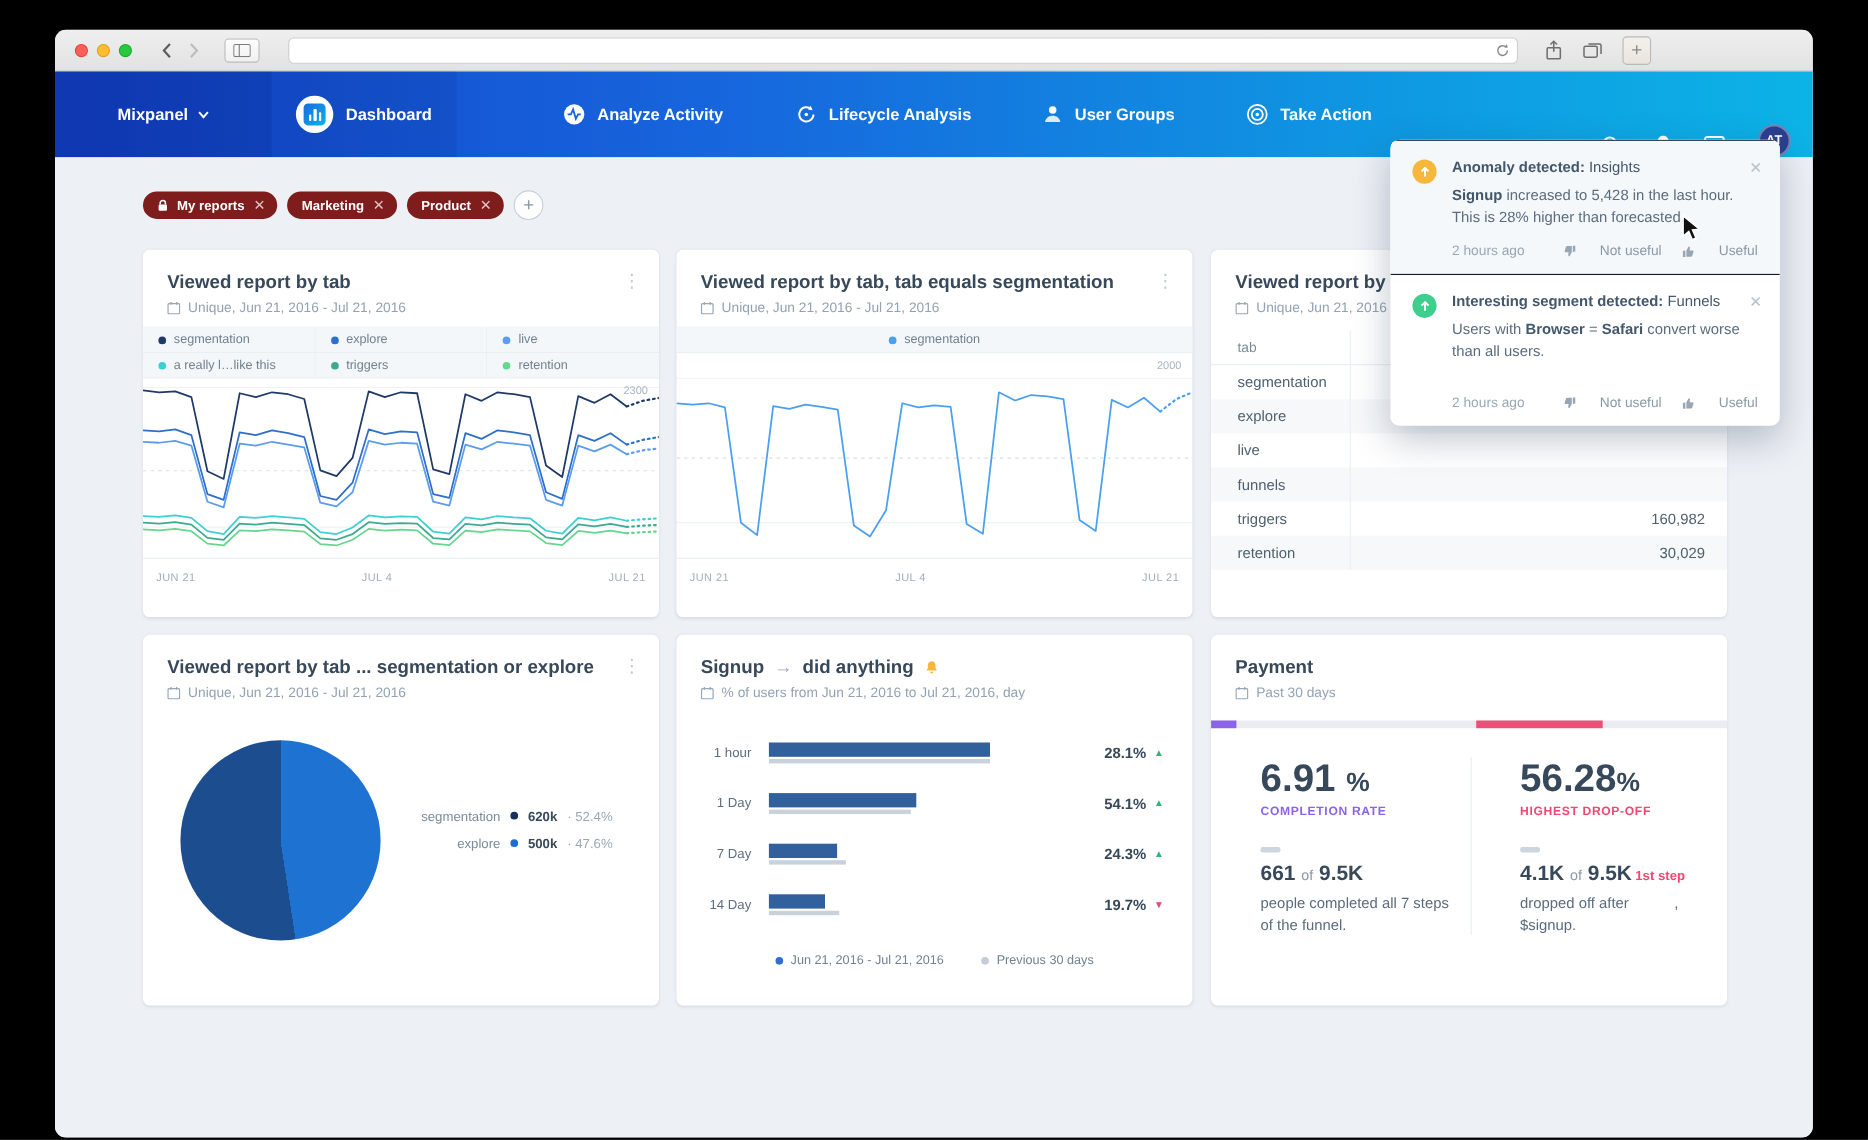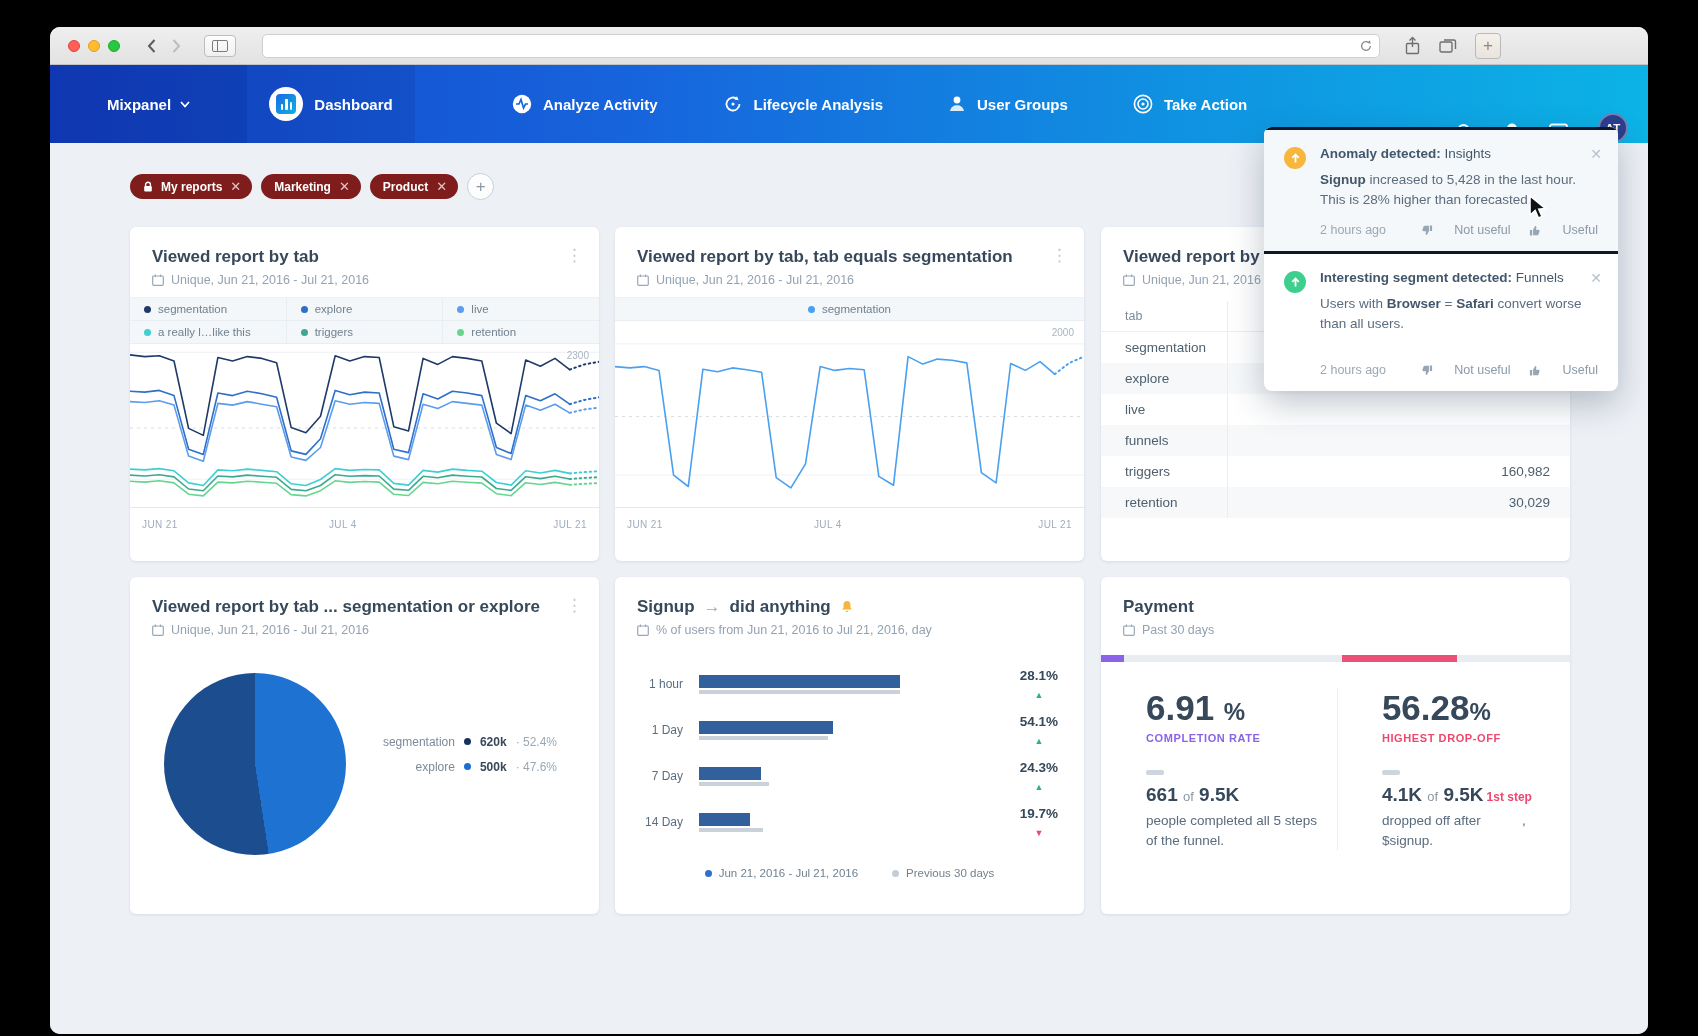--- a/index.html
+++ b/index.html
@@ -84,21 +84,21 @@
   .pl-val { font-weight:700; color:#36485a; }
   .pl-pct { color:#9aa8b6; }
 
   
   .frows { padding:14px 26px 0 26px; }
   .frow { display:flex; align-items:center; height:46px; }
   .flabel { width:58px; text-align:right; font-size:12px; color:#5c6d7e; padding-right:16px; flex:none; }
   .ftrack { width:268px; flex:none; }
   .fbar { height:13px; background:#31609c; }
   .fprev { height:4px; background:#c9d2da; margin-top:2px; }
-  .fpct { margin-left:auto; font-size:13.5px; font-weight:700; color:#36485a; display:flex; align-items:center; gap:7px;flex-direction:column; }
+  .fpct { margin-left:auto; font-size:13.5px; font-weight:700; color:#36485a; display:flex; align-items:center; gap:7px; }
   .arrow { font-size:9px; }
   .f-legend { display:flex; justify-content:center; gap:34px; margin-top:22px; font-size:11.5px; color:#71818f; }
   .f-legend .li { display:flex; align-items:center; gap:7px; }
 
   
   .pbar { position:relative; height:7px; background:#e9edf2; margin-top:8px; }
   .pseg { position:absolute; top:0; height:7px; }
   .pcols { display:flex; padding:26px 0 0 45px; }
   .pcol { width:208px; }
   .pcol.rt { border-left:1px solid #e9eef3; padding-left:44px; width:250px; }
@@ -109,21 +109,21 @@
   .pstat { margin-top:9px; font-size:19px; font-weight:700; color:#36485a; }
   .pstat .of { font-size:13px; font-weight:400; color:#8a97a6; }
   .ptag { font-size:12px; font-weight:700; color:#ef476f; margin-left:3px; }
   .pbody { margin-top:5px; font-size:13.5px; color:#5a6b7d; line-height:1.45; }
 
   
   .notif { position:absolute; left:1214px; top:100px; width:354px; background:#fff; border-radius:8px; box-shadow:0 12px 34px rgba(25,45,75,0.28); z-index:40; overflow:hidden; }
   .notif-head { display:flex; align-items:center; justify-content:space-between; padding:15px 20px 13px; }
   .notif-title { font-size:17px; font-weight:700; color:#33475b; }
   .clear-all { font-size:13.5px; color:#3b8de8; cursor:pointer; }
-  .nitem { position:relative; padding:16px 20px 14px 56px; border-top:3px solid #0f172a; }
+  .nitem { position:relative; padding:16px 20px 14px 56px; border-top:1px solid #0f172a; }
   .nitem.hovered { background:#f5f8fa; }
   .nicon { position:absolute; left:20px; top:17px; width:22px; height:22px; border-radius:50%; color:#fff; display:flex; align-items:center; justify-content:center; font-size:12px; }
   .ntitle { font-size:13.5px; color:#42576b; }
   .ntitle b { font-weight:700; }
   .nclose { position:absolute; right:16px; top:16px; color:#b6c1cc; font-size:14px; cursor:pointer; }
   .nbody { margin-top:9px; font-size:13.5px; color:#5b6c7e; line-height:1.45; width:276px; }
   .nbody b { color:#42576b; }
   .nfoot { margin-top:14px; display:flex; align-items:center; font-size:12.5px; color:#9aa8b6; }
   .nitem:last-child .nfoot { margin-top:30px; }
   .nacts { margin-left:auto; display:flex; gap:18px; color:#8a99a8; }
@@ -560,21 +560,21 @@
         <div class="pbar">
           <span class="pseg seg0" style="left: 0%; width: 5%; background: rgb(138, 99, 232);"></span>
           <span class="pseg seg1" style="left: 51.4%; width: 24.5%; background: rgb(234, 81, 120);"></span>
         </div>
         <div class="pcols">
           <div class="pcol">
             <div class="bignum"><span>6.91</span> <span class="unit">%</span></div>
             <div class="plabel" style="color:#8a63e8">COMPLETION RATE</div>
             <div class="pdash"></div>
             <div class="pstat"><span>661</span> <span class="of">of</span> <span>9.5K</span></div>
-            <div class="pbody"><span>people completed all 5 steps</span><br><span>of the funnel.</span></div>
+            <div class="pbody"><span>people completed all 7 steps</span><br><span>of the funnel.</span></div>
           </div>
           <div class="pcol rt">
             <div class="bignum"><span>56.28</span><span class="unit">%</span></div>
             <div class="plabel" style="color:#ef476f">HIGHEST DROP-OFF</div>
             <div class="pdash"></div>
             <div class="pstat"><span>4.1K</span> <span class="of">of</span> <span>9.5K</span><span class="ptag">1st step</span></div>
             <div class="pbody"><span>dropped off after&nbsp;&nbsp;&nbsp;&nbsp;&nbsp;&nbsp;&nbsp;&nbsp;&nbsp;&nbsp; ,</span><br><span>$signup.</span></div>
           </div>
         </div>
       </div>

